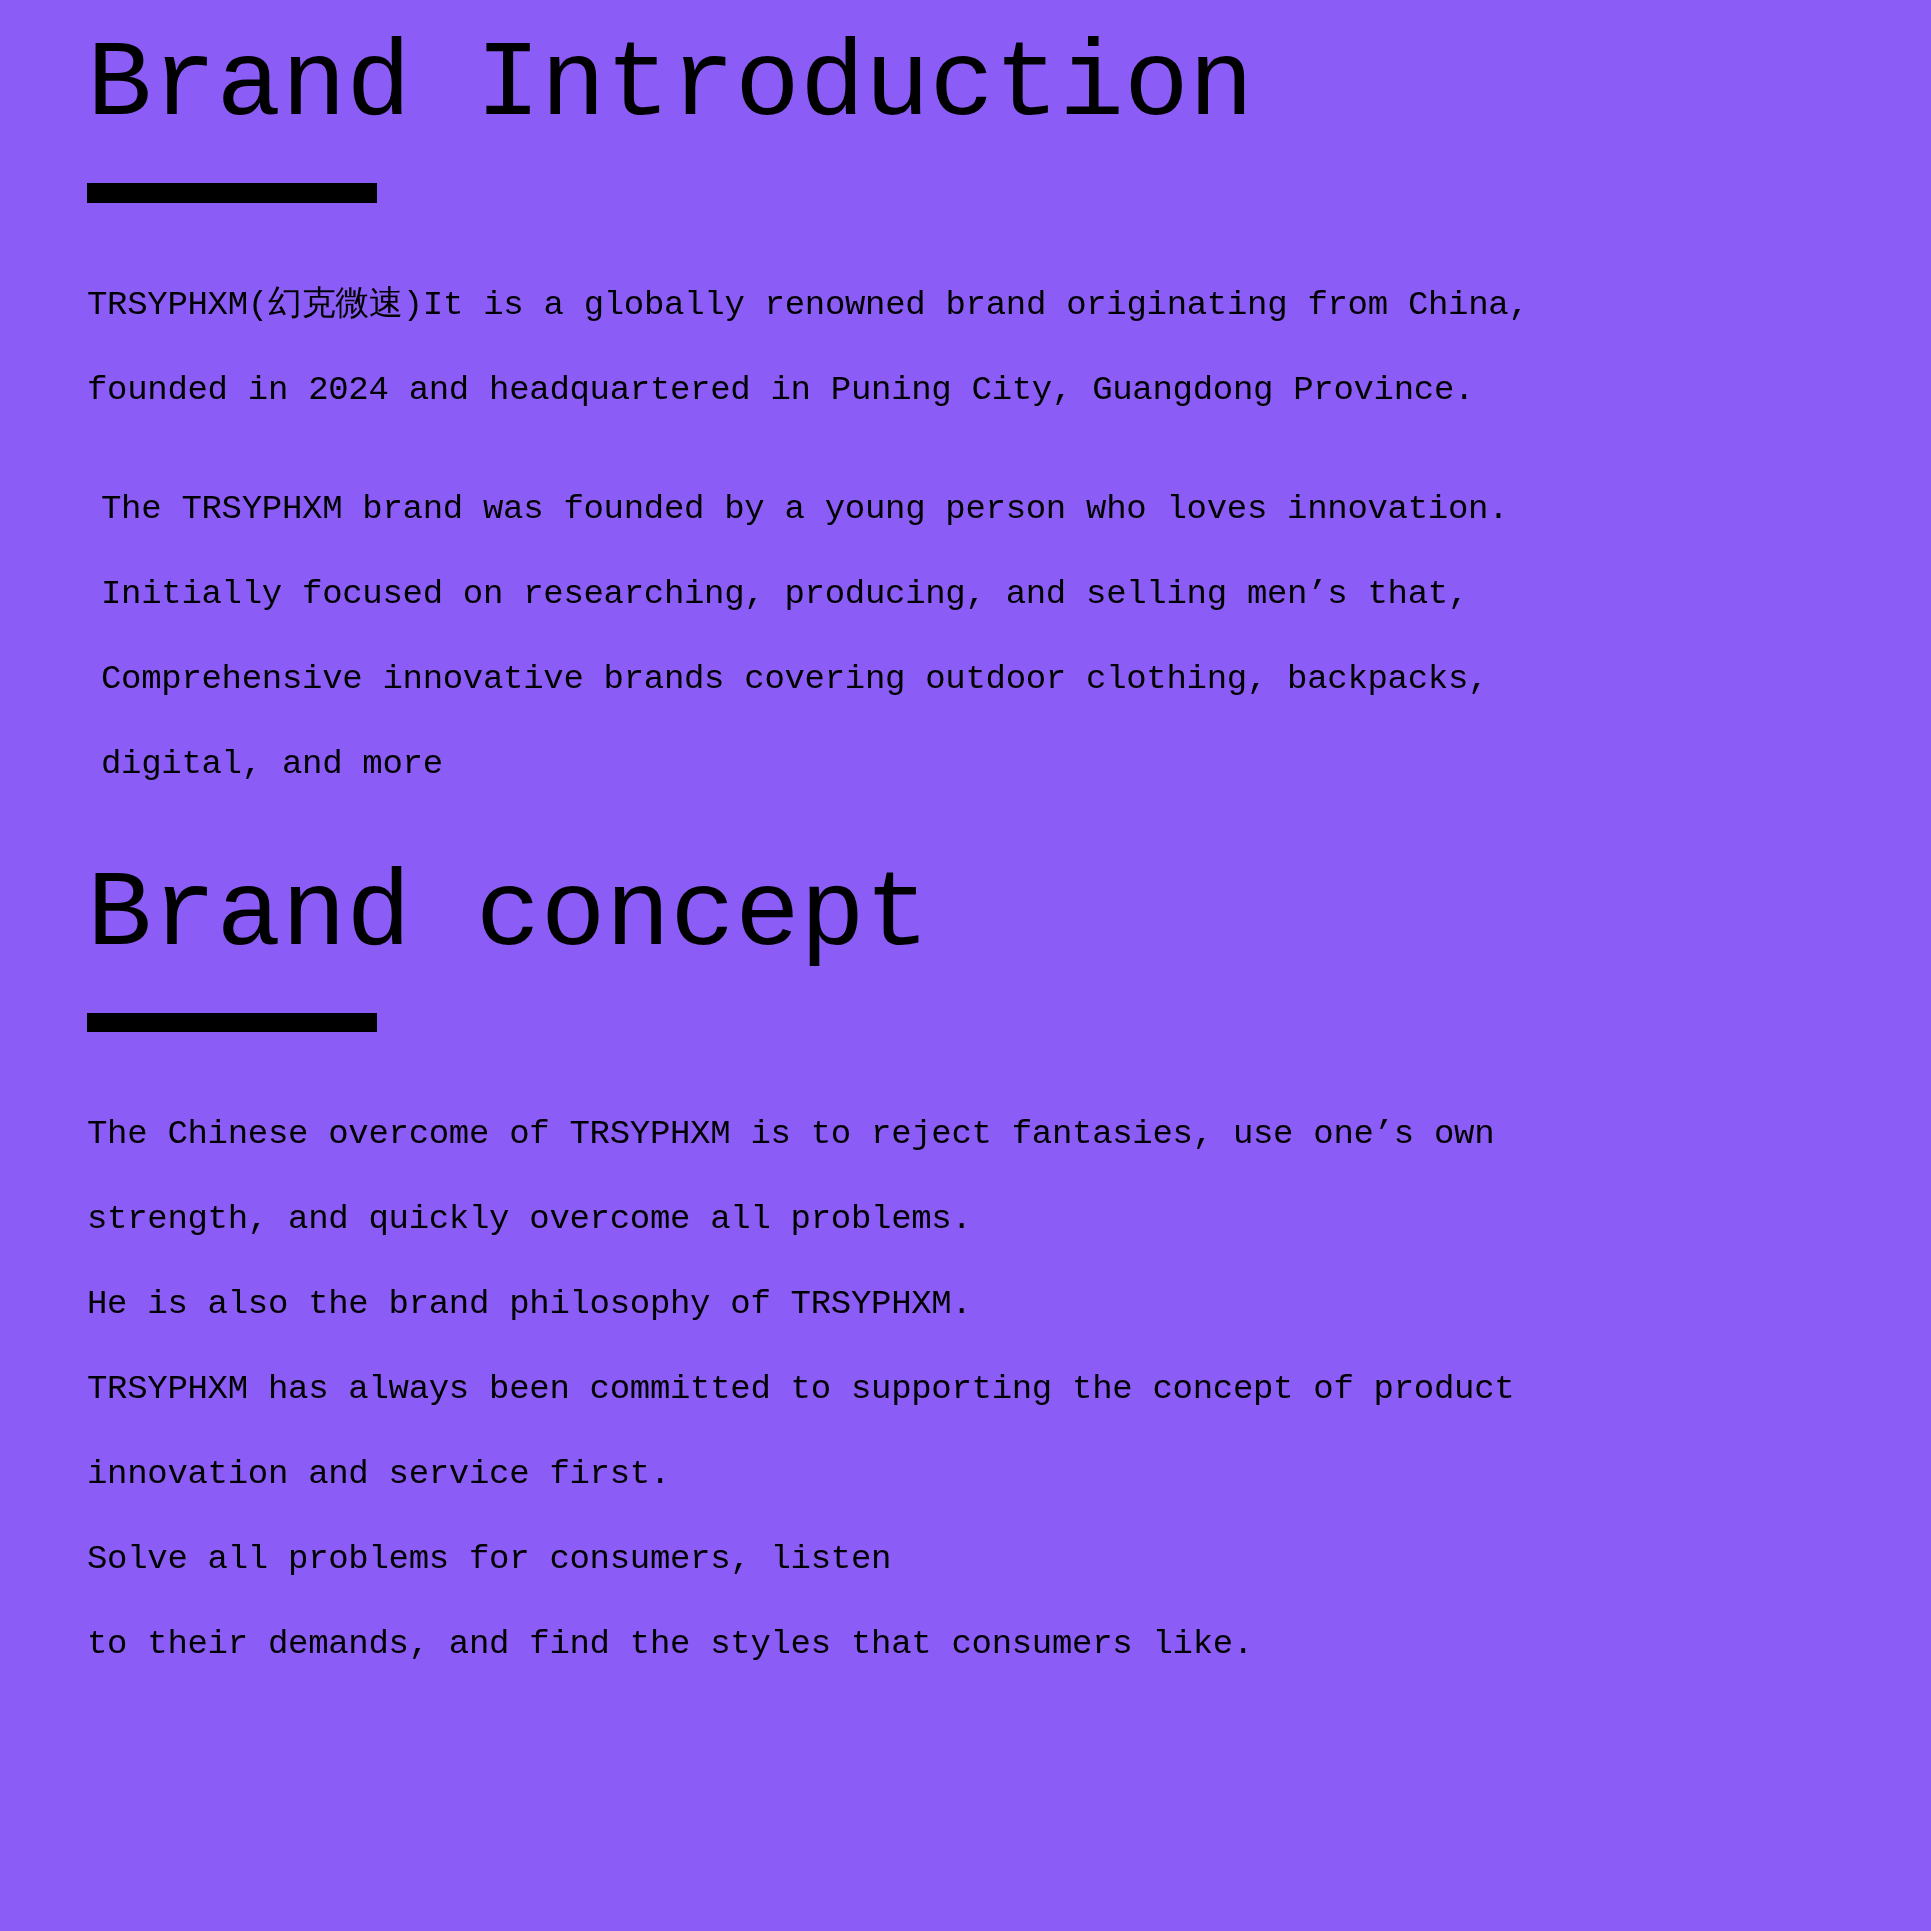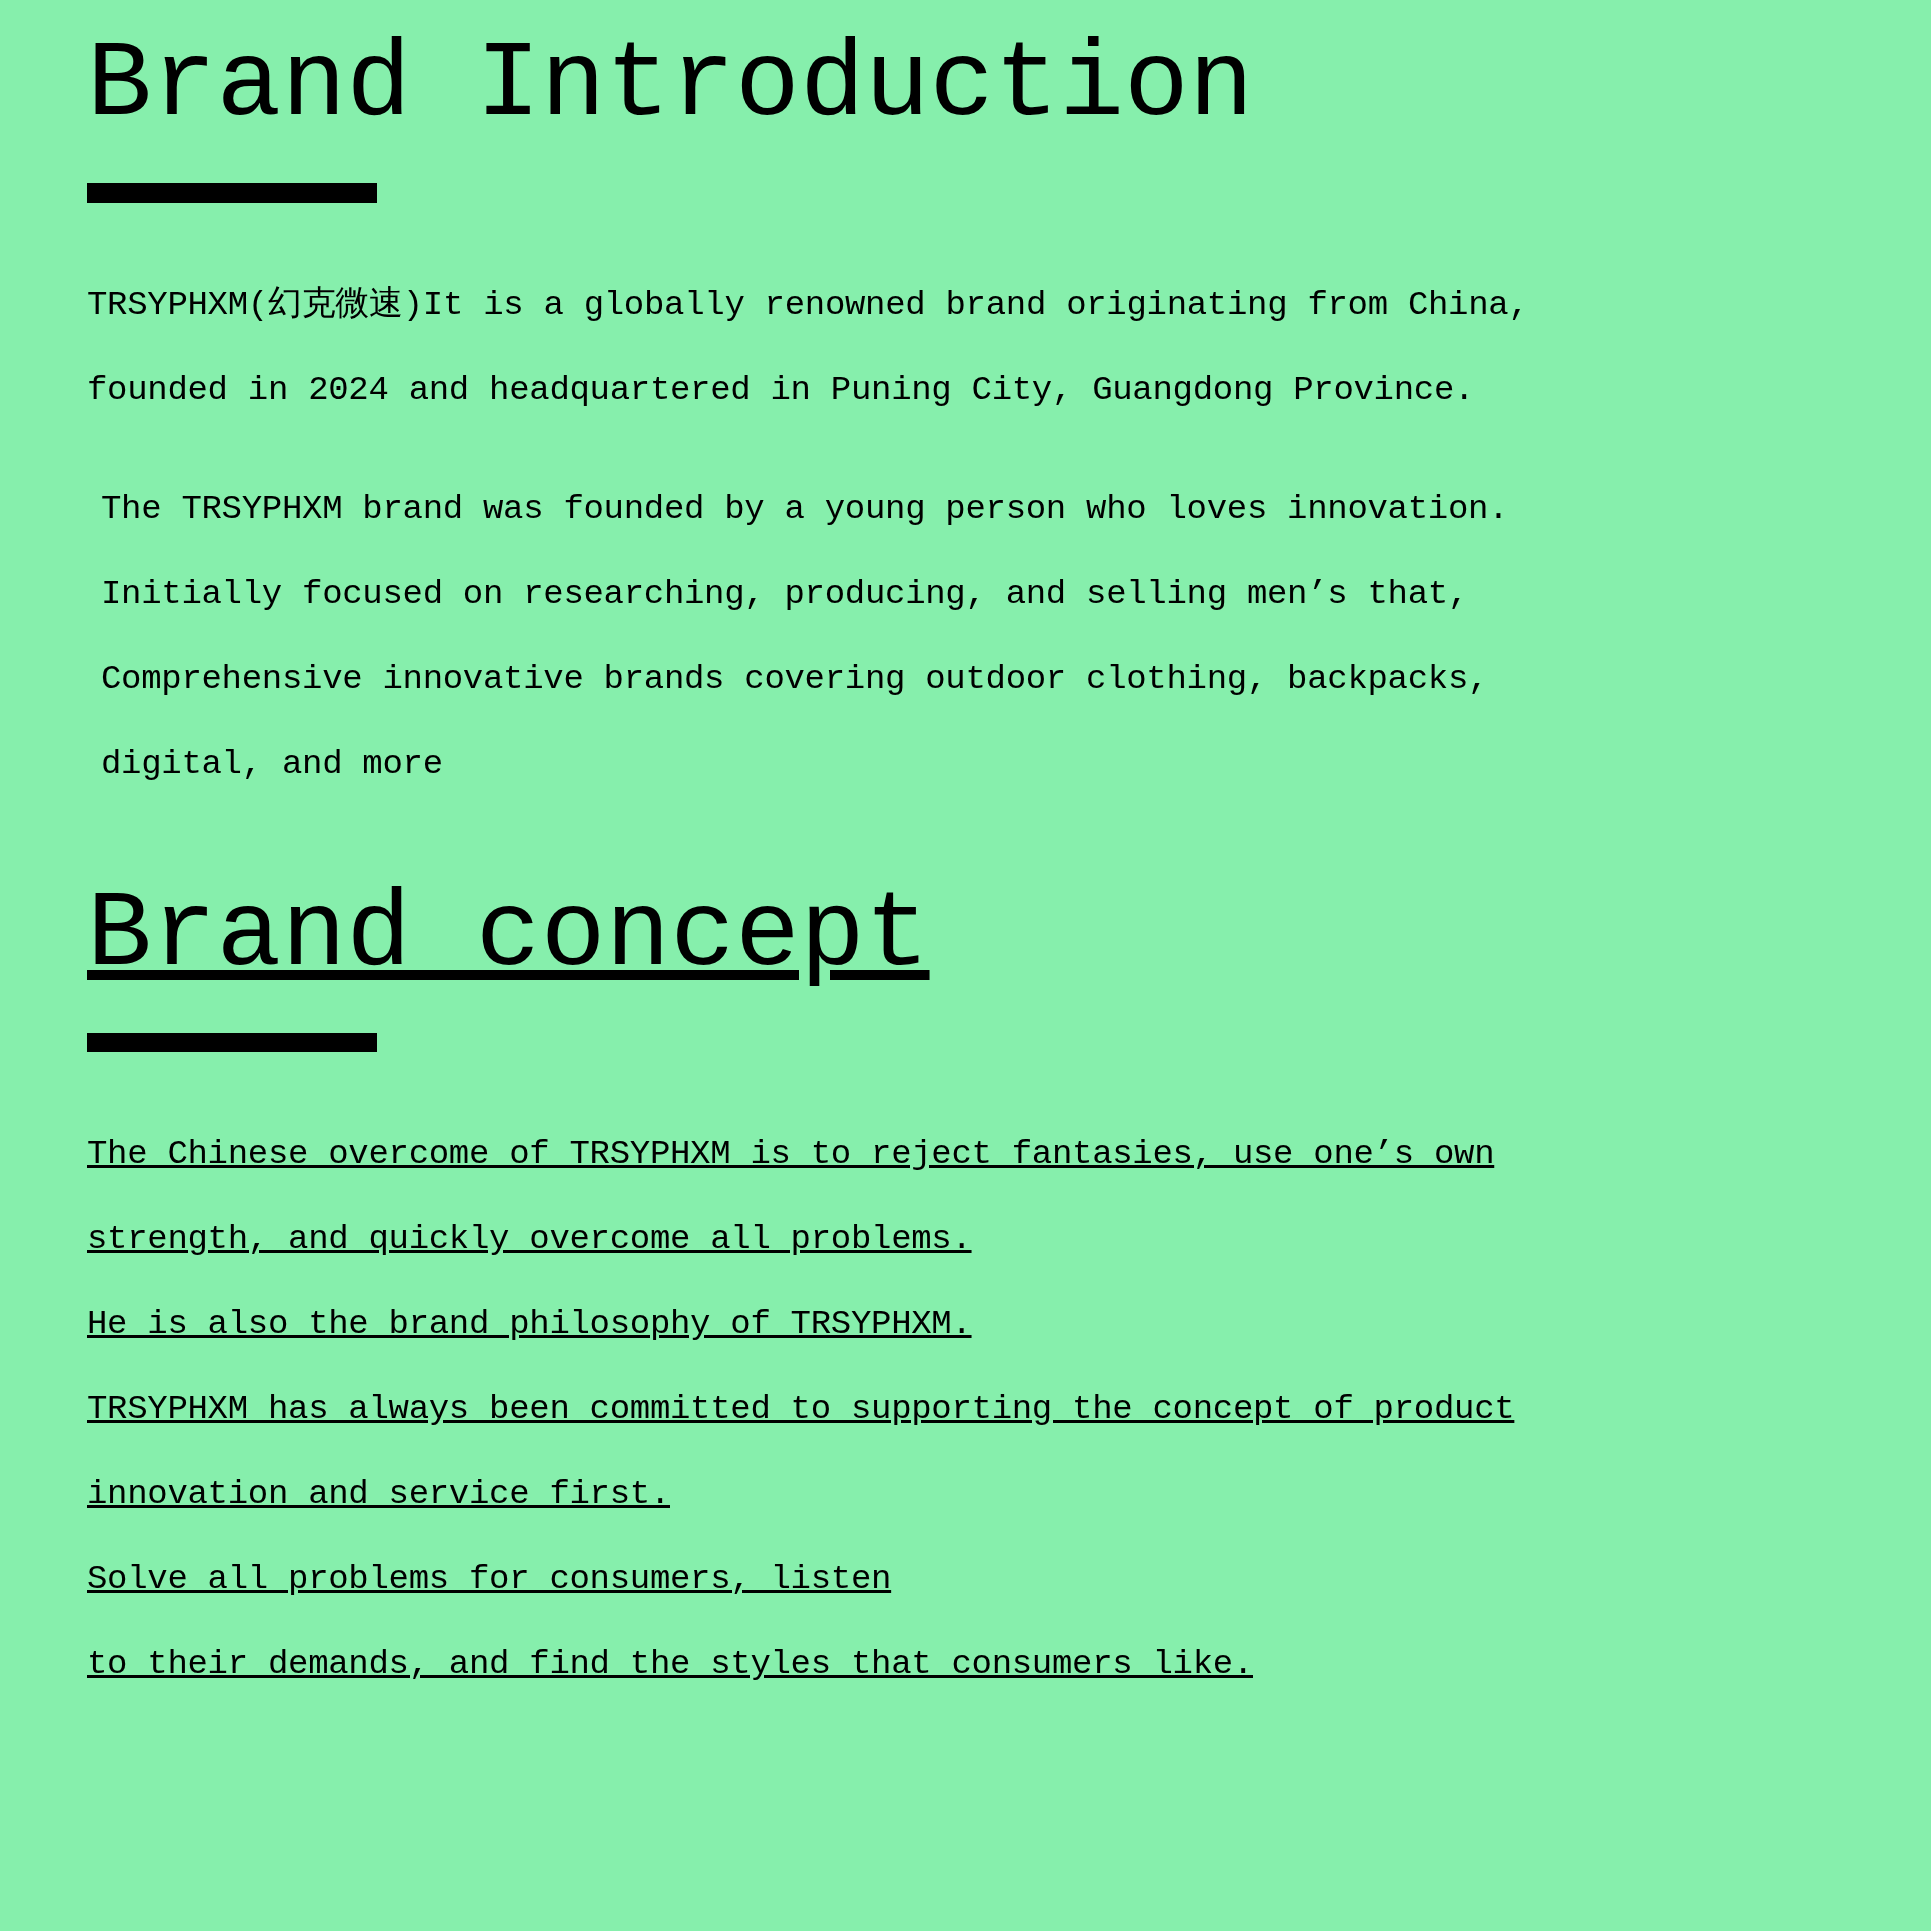--- a/index.html
+++ b/index.html
@@ -5,21 +5,21 @@
   html, body {
     margin: 0;
     padding: 0;
     background: #ffffff;
   }
   .page {
     position: relative;
     width: 1931px;
     height: 1931px;
     box-sizing: border-box;
-    background: #86efac;
+    background: #8b5cf6;
     color: #000000;
     padding: 19.3px 5.8px 0 87px;
     overflow: hidden;
     font-family: "Liberation Mono", "DejaVu Sans Mono", monospace;
   }
   .section-heading {
     margin: 0;
     font-weight: normal;
     font-size: 108px;
     line-height: 133px;
@@ -41,22 +41,21 @@
     margin-top: 34px;
     margin-left: 14px;
   }
   .line {
     font-size: 34px;
     line-height: 85px;
     white-space: nowrap;
     letter-spacing: -0.3px;
   }
   .section-2 {
-    margin-top: 62px;
-    text-decoration: underline;
+    margin-top: 42px;
   }
 </style>
 </head>
 <body>
 
 <div class="page">
 
   <section>
     <h1 class="section-heading">Brand Introduction</h1>
     <div class="heading-bar"></div>

